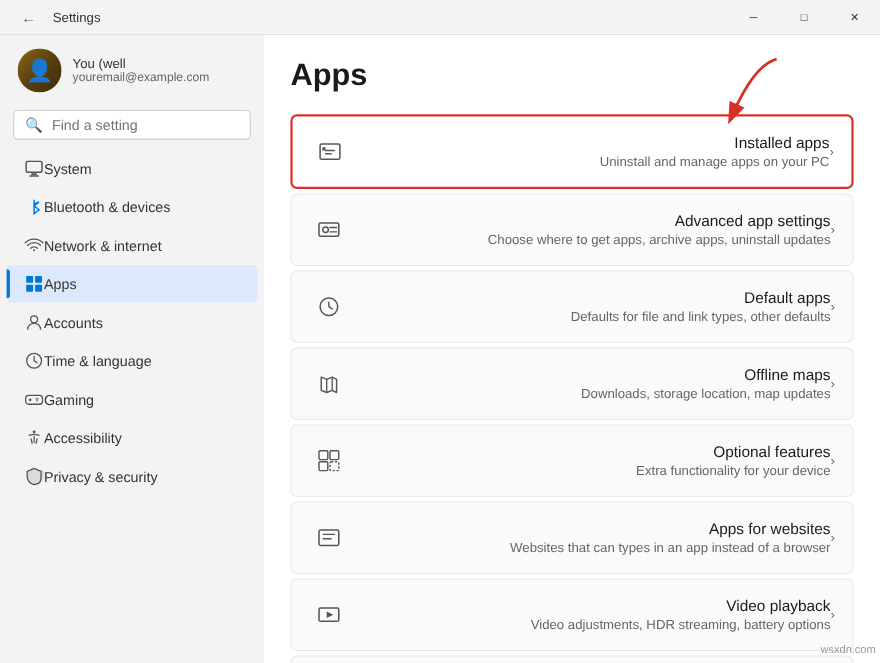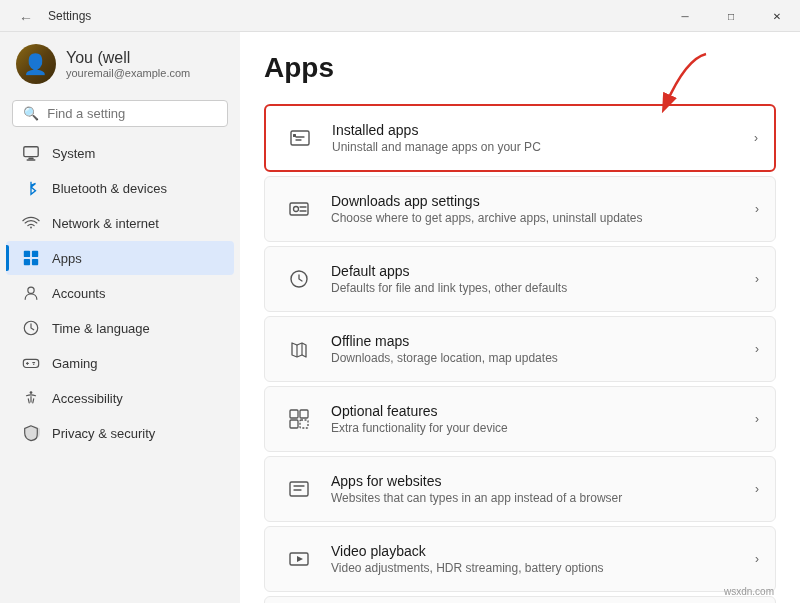--- a/index.html
+++ b/index.html
@@ -93,21 +93,21 @@
       width: 100%;
       height: 100%;
       background: linear-gradient(135deg, #8B6914 0%, #5a4010 50%, #3d2b0a 100%);
       display: flex;
       align-items: center;
       justify-content: center;
       color: #d4a843;
       font-size: 20px;
     }
     .user-name {
-      font-size: 16px;
+      font-size: 12px;
       color: #333;
       font-weight: 500;
     }
     .user-email {
       font-size: 11px;
       color: #666;
     }
 
     .search-box {
       margin: 4px 12px 8px 12px;
@@ -126,21 +126,20 @@
       color: #333;
       width: 100%;
       background: transparent;
     }
     .search-icon-svg { color: #666; font-size: 13px; }
 
     .nav-item {
       display: flex;
       align-items: center;
       padding: 8px 16px;
-      gap: 12px;
       cursor: pointer;
       border-radius: 4px;
       margin: 1px 6px;
       color: #333;
       position: relative;
     }
     .nav-item.active {
       background: #dce8fb;
     }
     .nav-item.active::before {
@@ -181,20 +180,21 @@
     .settings-item {
       display: flex;
       align-items: center;
       padding: 14px 16px;
       border-radius: 6px;
       margin-bottom: 4px;
       cursor: pointer;
       border: 1px solid #e8e8e8;
       background: #fafafa;
       position: relative;
+      text-align: right;
     }
     .settings-item.highlighted {
       border: 2px solid #d93025;
       background: #fff;
     }
     .item-icon {
       width: 36px;
       height: 36px;
       display: flex;
       align-items: center;
@@ -220,21 +220,21 @@
     }
 
     .content-wrapper {
       position: relative;
     }
 
     
     .watermark {
       position: fixed;
       bottom: 6px;
-      right: 26px;
+      right: 4px;
       font-size: 10px;
       color: #999;
       z-index: 100;
     }
   </style>
 </head>
 <body>
 
 <div class="titlebar">
   <div class="back-btn">←</div>
@@ -398,21 +398,21 @@
 
       <div class="settings-item">
         <div class="item-icon">
           <svg viewBox="0 0 22 22" fill="none">
               <rect x="2" y="5" width="18" height="12" rx="1.5" stroke="#555" stroke-width="1.4"></rect>
               <circle cx="8" cy="11" r="2.5" stroke="#555" stroke-width="1.3"></circle>
               <path d="M12 9h6M12 13h6" stroke="#555" stroke-width="1.3" stroke-linecap="round"></path>
             </svg>
         </div>
         <div class="item-text">
-          <div class="item-title">Downloads app settings</div>
+          <div class="item-title">Advanced app settings</div>
           <div class="item-subtitle">Choose where to get apps, archive apps, uninstall updates</div>
         </div>
         <span class="item-chevron">›</span>
       </div>
 
       <div class="settings-item">
         <div class="item-icon">
           <svg viewBox="0 0 22 22" fill="none">
               <circle cx="11" cy="11" r="8" stroke="#555" stroke-width="1.4"></circle>
               <path d="M11 7v4l3 2" stroke="#555" stroke-width="1.3" stroke-linecap="round"></path>

